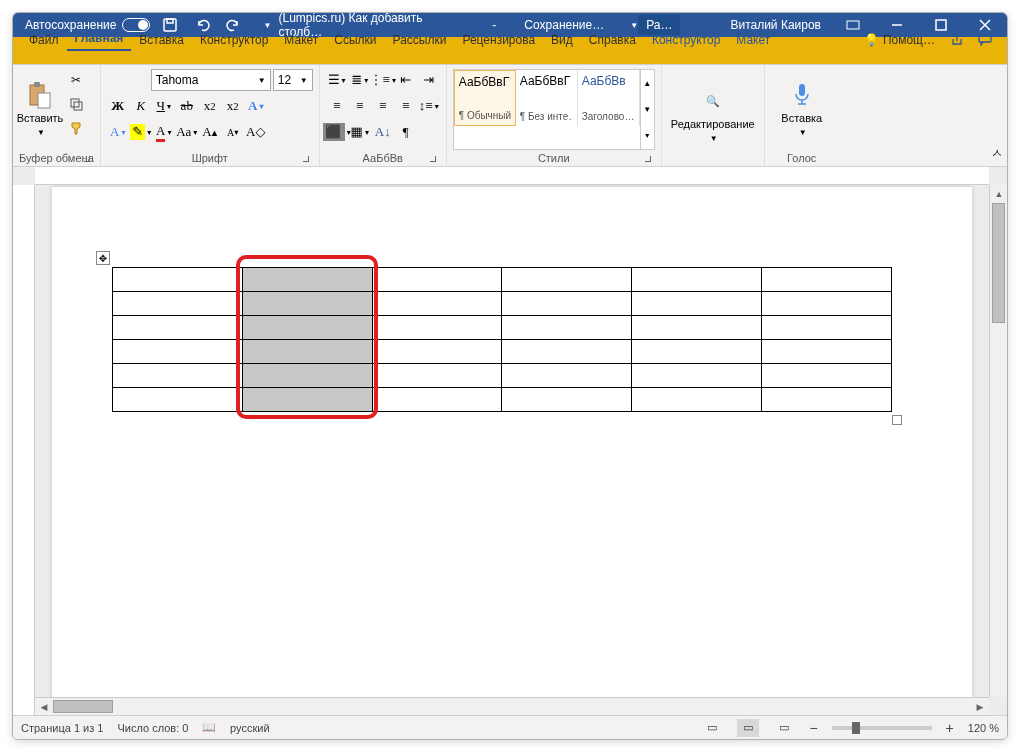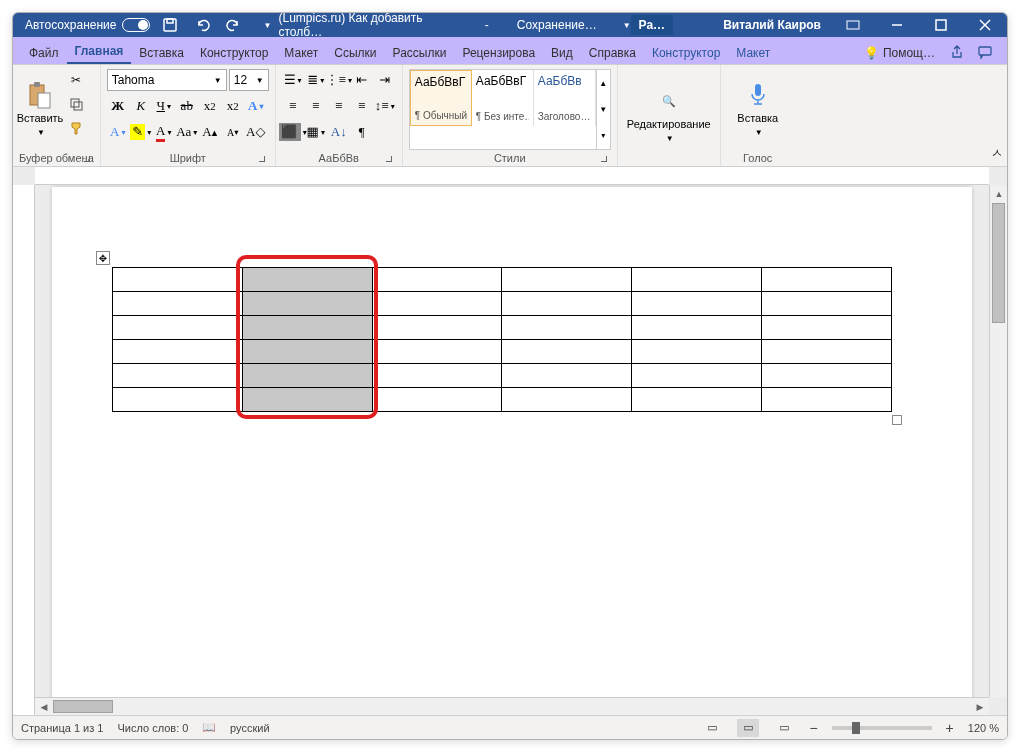--- a/index.html
+++ b/index.html
@@ -6,40 +6,40 @@
 body { font-family: "Segoe UI", Tahoma, sans-serif; font-size: 12px; background: #fff; width: 1020px; height: 753px; overflow: hidden; position: relative; }
 .frame { position: absolute; left: 12px; top: 12px; width: 996px; height: 728px; border: 1px solid #b0b0b0; border-radius: 6px; box-shadow: 0 2px 8px rgba(0,0,0,0.15); overflow: hidden; background: #fff; display: flex; flex-direction: column; }
 .titlebar { height: 24px; background: #2b579a; color: #fff; display: flex; align-items: center; font-size: 12px; }
 .titlebar .left { display: flex; align-items: center; gap: 8px; padding-left: 12px; }
 .autosave { display: flex; align-items: center; gap: 6px; }
 .toggle { width: 28px; height: 14px; border: 1px solid #fff; border-radius: 7px; position: relative; }
 .toggle-knob { width: 10px; height: 10px; background: #fff; border-radius: 50%; position: absolute; right: 1px; top: 1px; }
 .tb-btn { width: 24px; height: 24px; display: flex; align-items: center; justify-content: center; cursor: pointer; color: #fff; }
 .tb-btn svg { stroke: #fff; fill: none; stroke-width: 1.5; }
 .titlebar .center { flex: 1; display: flex; align-items: center; justify-content: center; gap: 24px; }
-.titlebar .right { display: flex; align-items: center; gap: 0; padding-right: 0; font-weight: bold; }
+.titlebar .right { display: flex; align-items: center; gap: 0; padding-right: 0; }
 .user-badge { background: #1e4d8c; padding: 3px 8px; margin-right: 6px; }
 .win-btn { width: 44px; height: 36px; display: flex; align-items: center; justify-content: center; cursor: pointer; }
-.tabbar { height: 28px; background: #c4b5fd; border-bottom: 1px solid #d0d0d0; display: flex; align-items: flex-end; padding: 0 8px; font-size: 12px; }
+.tabbar { height: 28px; background: #eab308; border-bottom: 1px solid #d0d0d0; display: flex; align-items: flex-end; padding: 13px 8px; font-size: 12px; }
 .tab { padding: 5px 8px 4px; cursor: pointer; color: #323130; white-space: nowrap; }
 .tab.active { color: #2b579a; border-bottom: 2px solid #2b579a; font-weight: 600; }
 .tab.contextual { color: #2b579a; }
 .tabbar .spacer { flex: 1; }
 .tab-icon { width: 28px; height: 24px; display: flex; align-items: center; justify-content: center; cursor: pointer; }
 .ribbon { height: 102px; background: #f3f2f1; border-bottom: 1px solid #d0d0d0; display: flex; position: relative; }
 .group { border-right: 1px solid #e0e0e0; padding: 4px 6px 0; display: flex; flex-direction: column; }
 .group-content { flex: 1; display: flex; gap: 4px; }
 .group-label { text-align: center; font-size: 11px; color: #555; padding: 2px 0; position: relative; }
 .dialog-launcher { position: absolute; right: 2px; bottom: 2px; width: 12px; height: 12px; cursor: pointer; }
 .dialog-launcher::after { content: ""; position: absolute; right: 2px; bottom: 2px; width: 5px; height: 5px; border-right: 1px solid #666; border-bottom: 1px solid #666; }
 .btn-big { width: 42px; display: flex; flex-direction: column; align-items: center; justify-content: center; cursor: pointer; font-size: 11px; gap: 4px; }
 .btn-big .icon { width: 26px; height: 26px; display: flex; align-items: center; justify-content: center; }
 .btn-col { display: flex; flex-direction: column; gap: 2px; }
 .btn-small { width: 22px; height: 22px; display: flex; align-items: center; justify-content: center; cursor: pointer; border: 1px solid transparent; }
-.font-row { display: flex; gap: 2px; align-items: center; }
+.font-row { display: flex; gap: 2px; align-items: center; margin-left: 44px; }
 .font-name { width: 120px; height: 22px; border: 1px solid #ababab; background: #fff; padding: 0 4px; display: flex; align-items: center; font-size: 12px; }
 .font-size { width: 40px; height: 22px; border: 1px solid #ababab; background: #fff; padding: 0 4px; display: flex; align-items: center; }
 .btn-row { display: flex; gap: 1px; }
 .btn-fmt { width: 22px; height: 22px; display: flex; align-items: center; justify-content: center; cursor: pointer; font-family: "Times New Roman", serif; font-size: 13px; }
 .styles-gallery { display: flex; border: 1px solid #ccc; background: #fff; }
 .style-item { width: 62px; height: 56px; border-right: 1px solid #e0e0e0; padding: 4px; cursor: pointer; display: flex; flex-direction: column; justify-content: space-between; }
 .style-item.sel { border: 1px solid #f0b85a; background: #fdf5e6; }
 .style-preview { font-size: 12px; }
 .style-name { font-size: 10px; color: #555; white-space: nowrap; overflow: hidden; }
 .gallery-more { width: 14px; display: flex; flex-direction: column; border-left: 1px solid #ccc; }

